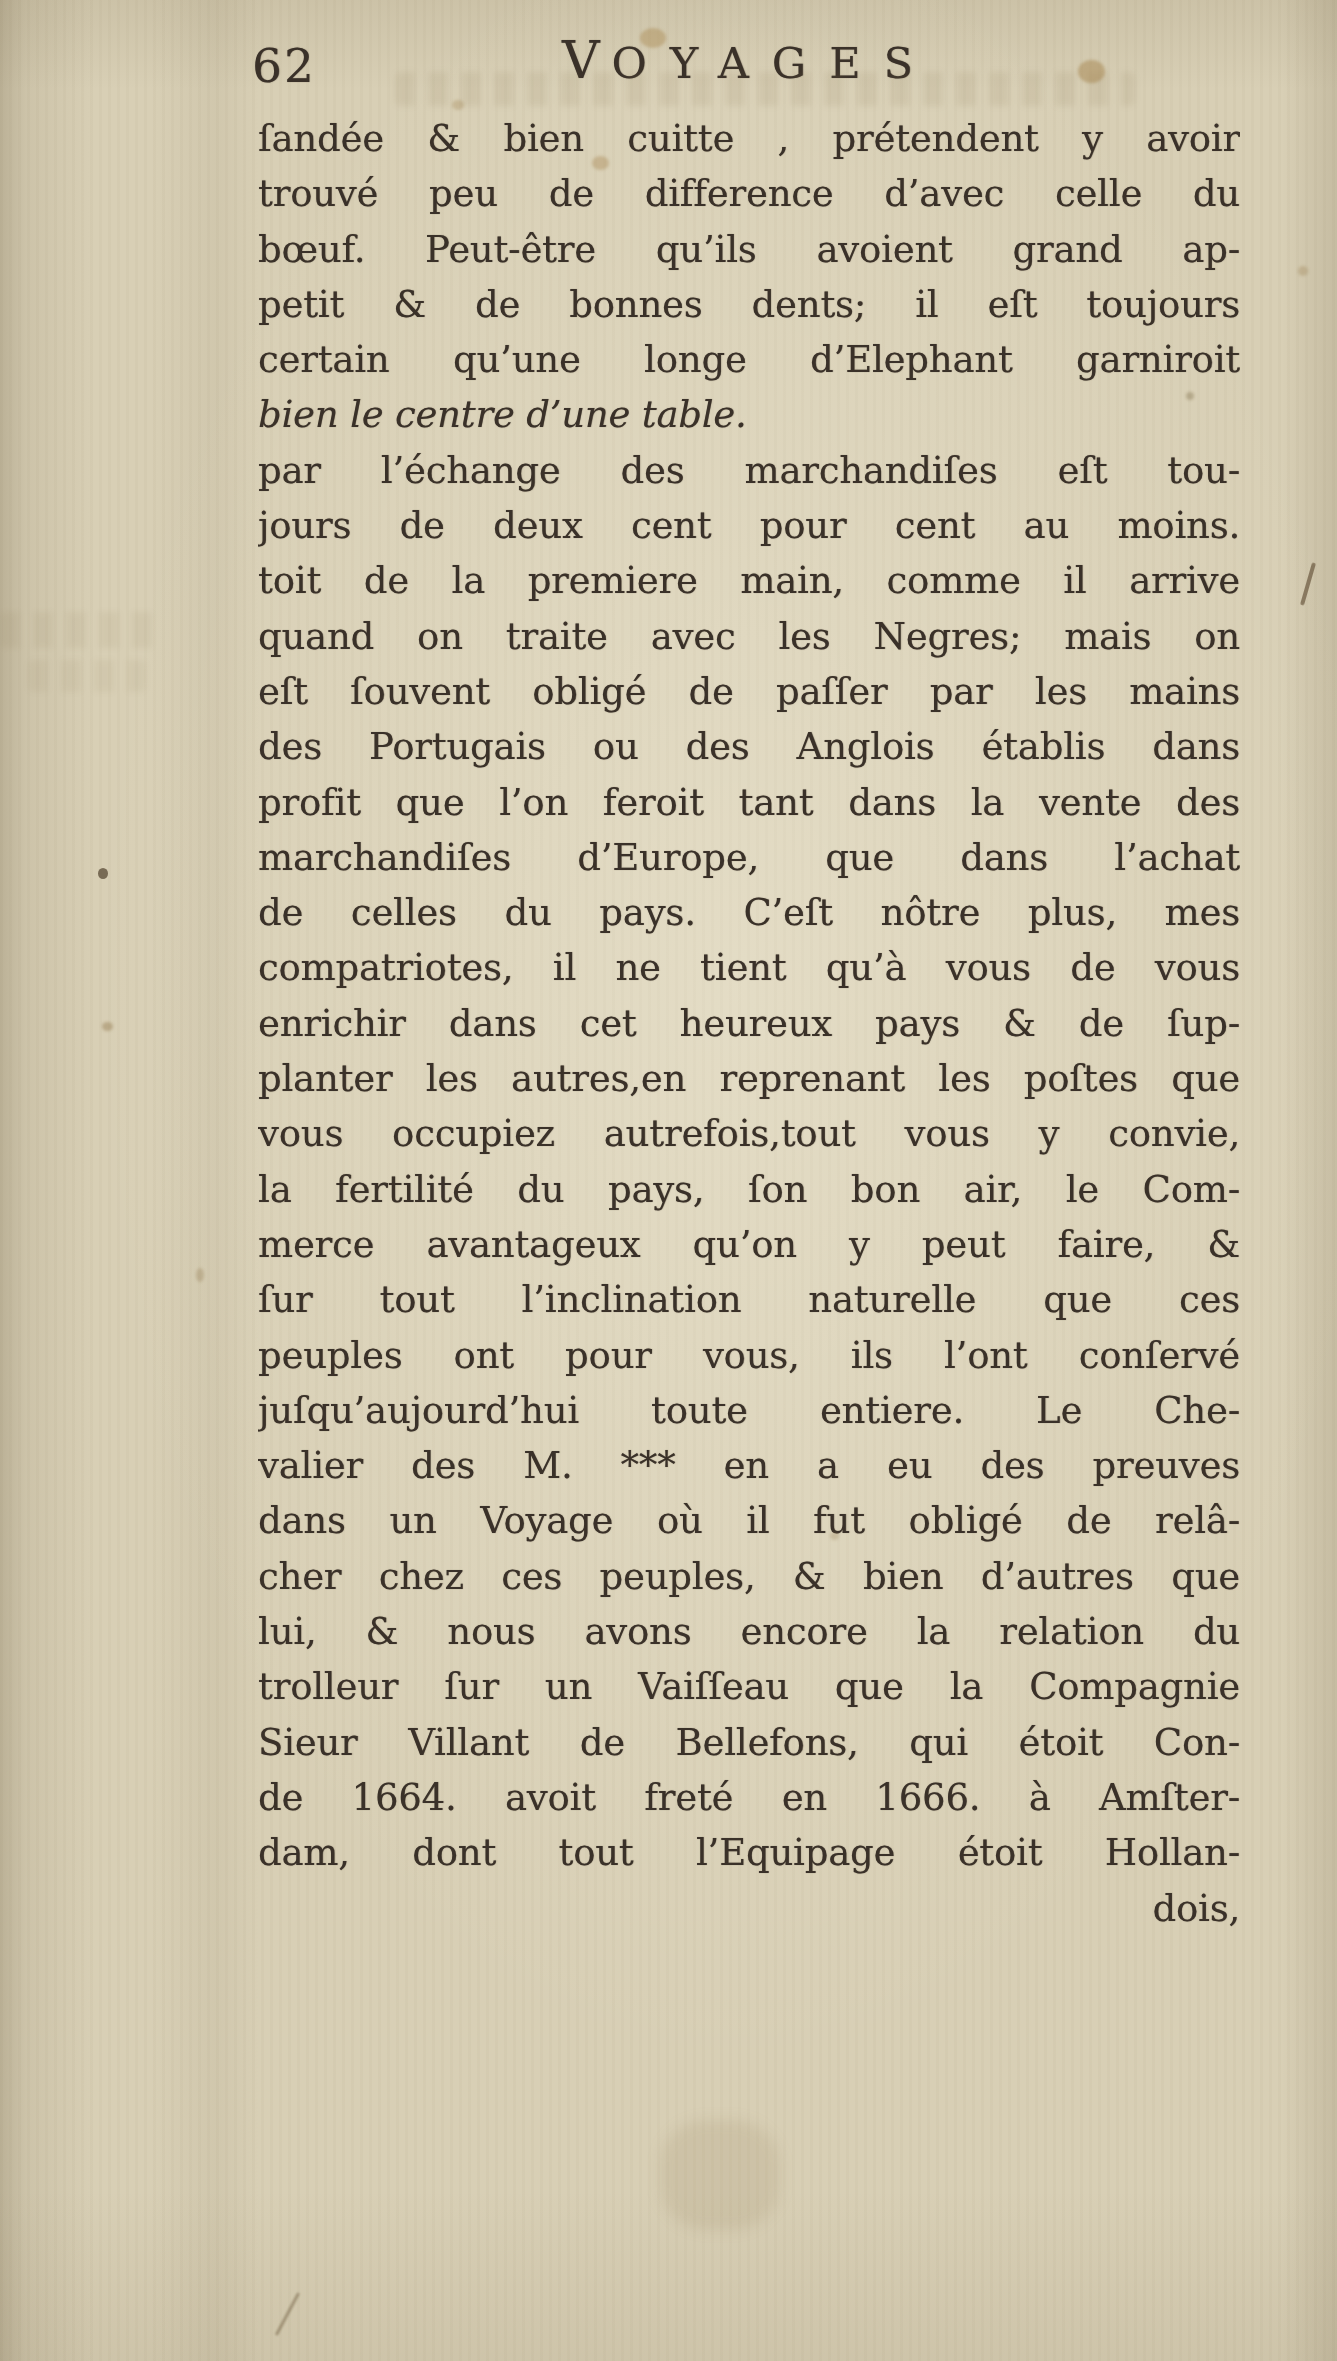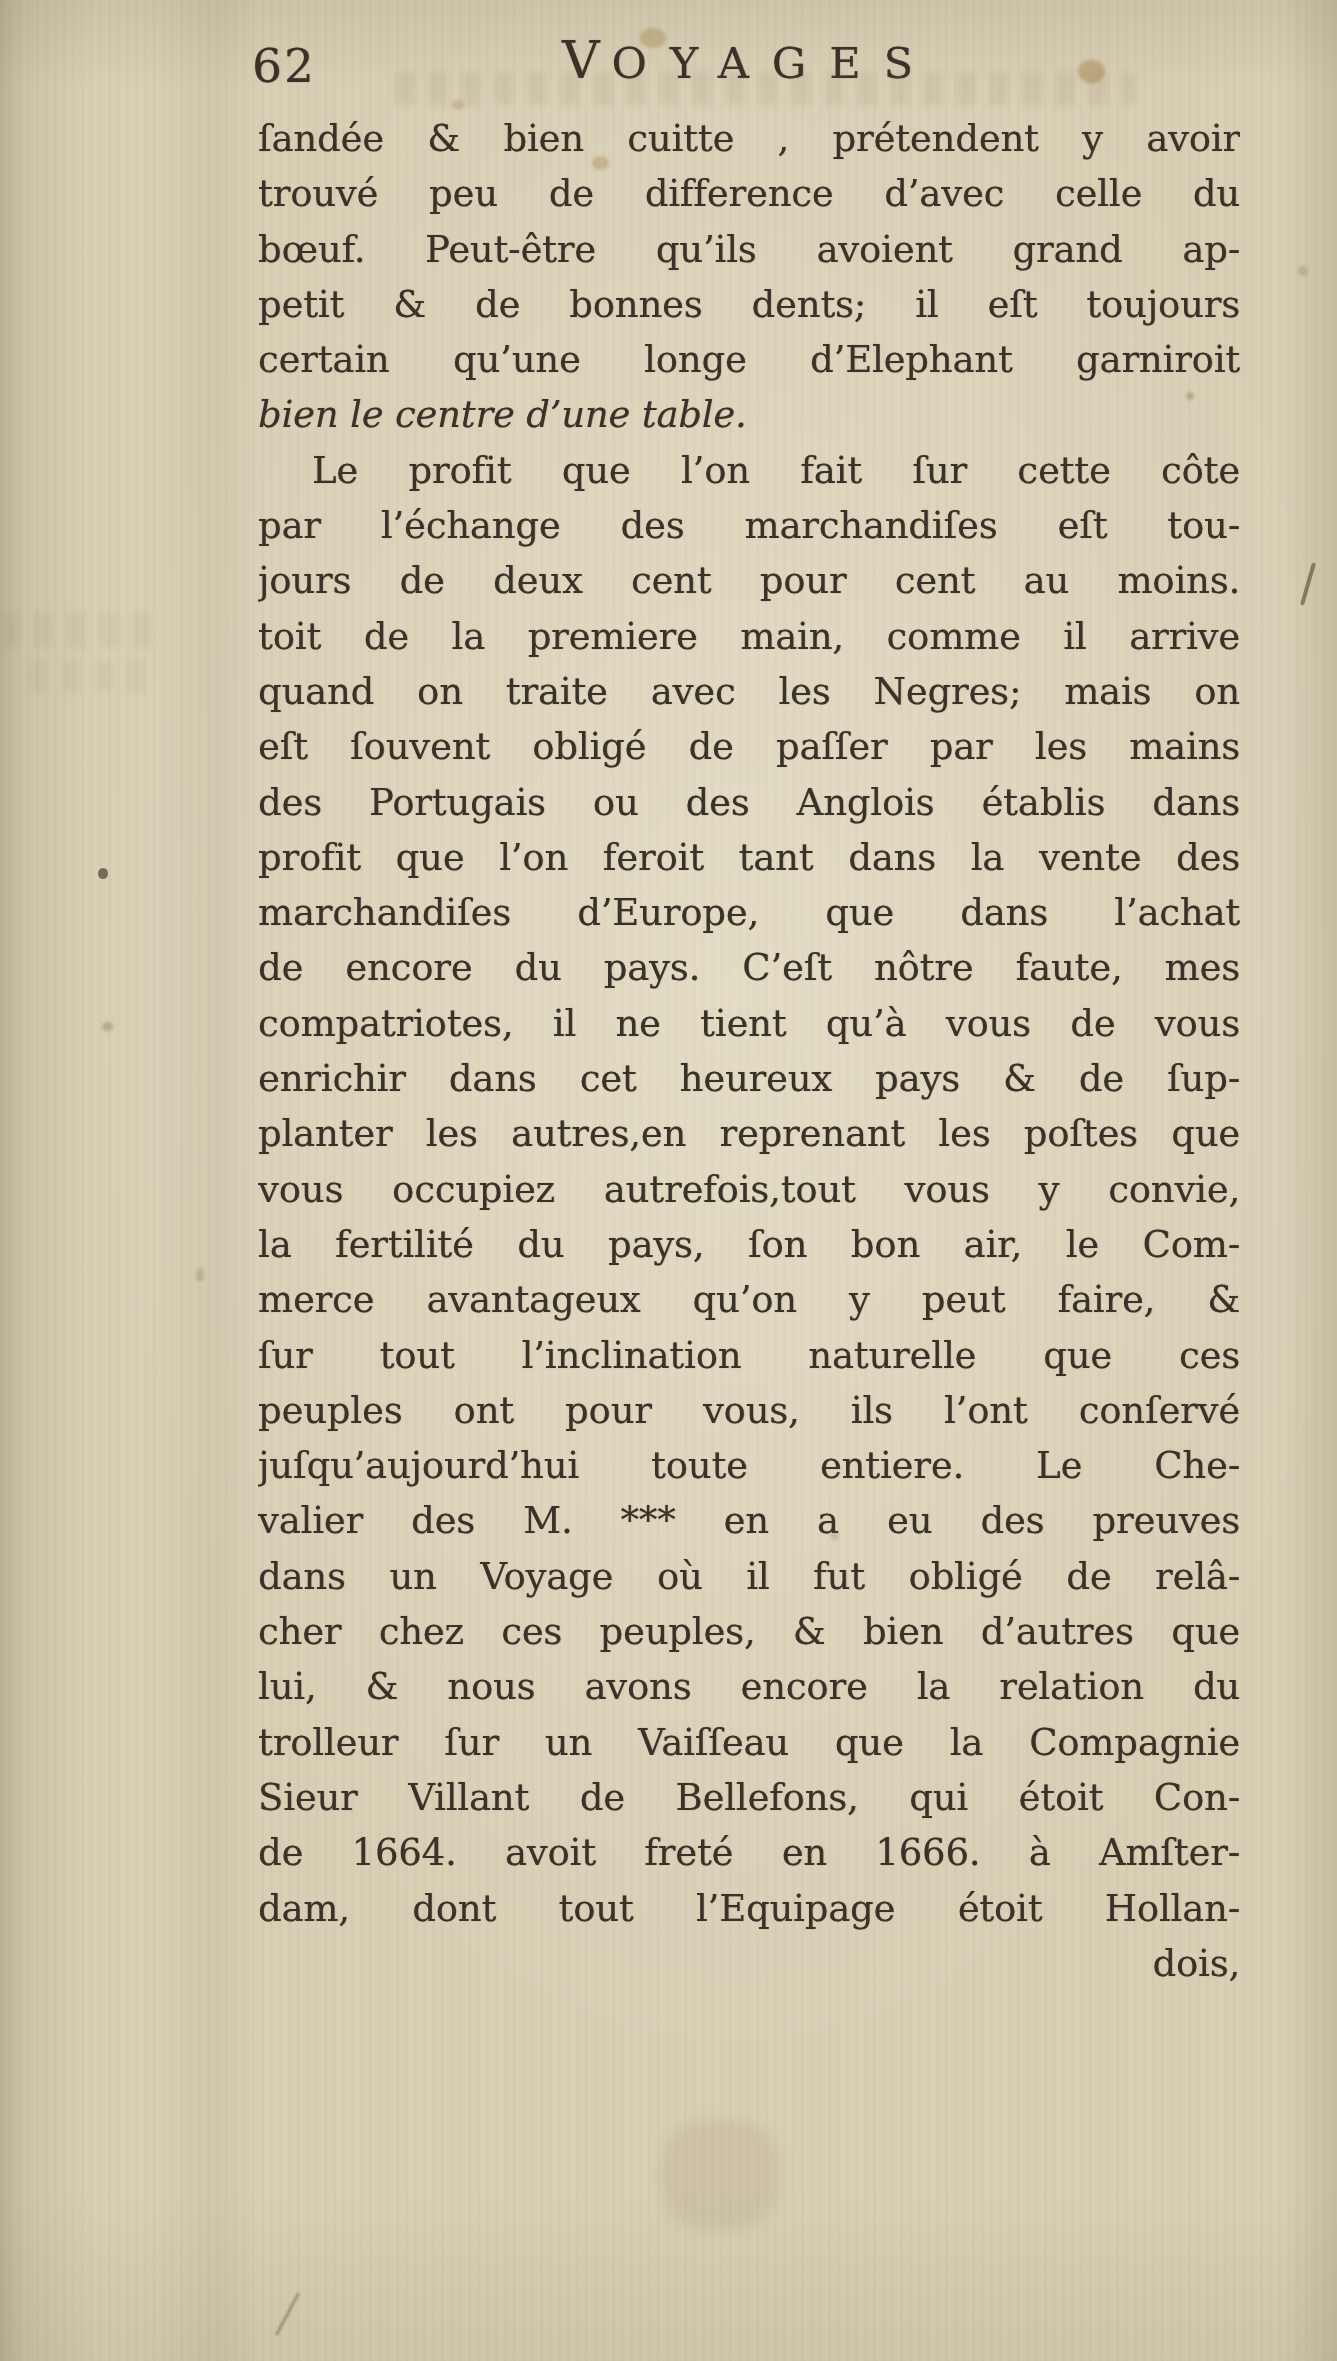--- a/index.html
+++ b/index.html
@@ -98,30 +98,29 @@
     <span class="head-title"><span class="initial">V</span><span class="rest">OYAGES</span></span>
   </div>
 
   <div class="textblock">
     <div class="line">ſandée &amp; bien cuitte , prétendent y avoir</div>
     <div class="line">trouvé peu de difference d’avec celle du</div>
     <div class="line">bœuf. Peut-être qu’ils avoient grand ap-</div>
     <div class="line">petit &amp; de bonnes dents; il eſt toujours</div>
     <div class="line">certain qu’une longe d’Elephant garniroit</div>
     <div class="line para-end">bien le centre d’une table.</div>
-    <div class="line indent">Le profit que l’on fait ſur cette côte</div>
     <div class="line">par l’échange des marchandiſes eſt tou-</div>
     <div class="line">jours de deux cent pour cent au moins.</div>
     <div class="line">toit de la premiere main, comme il arrive</div>
     <div class="line">quand on traite avec les Negres; mais on</div>
     <div class="line">eſt ſouvent obligé de paſſer par les mains</div>
     <div class="line">des Portugais ou des Anglois établis dans</div>
     <div class="line">profit que l’on feroit tant dans la vente des</div>
     <div class="line">marchandiſes d’Europe, que dans l’achat</div>
-    <div class="line">de encore du pays. C’eſt nôtre faute, mes</div>
+    <div class="line">de celles du pays. C’eſt nôtre plus, mes</div>
     <div class="line">compatriotes, il ne tient qu’à vous de vous</div>
     <div class="line">enrichir dans cet heureux pays &amp; de ſup-</div>
     <div class="line">planter les autres,en reprenant les poſtes que</div>
     <div class="line">vous occupiez autrefois,tout vous y convie,</div>
     <div class="line">la fertilité du pays, ſon bon air, le Com-</div>
     <div class="line">merce avantageux qu’on y peut faire, &amp;</div>
     <div class="line">ſur tout l’inclination naturelle que ces</div>
     <div class="line">peuples ont pour vous, ils l’ont conſervé</div>
     <div class="line">juſqu’aujourd’hui toute entiere. Le Che-</div>
     <div class="line">valier des M. *** en a eu des preuves</div>

